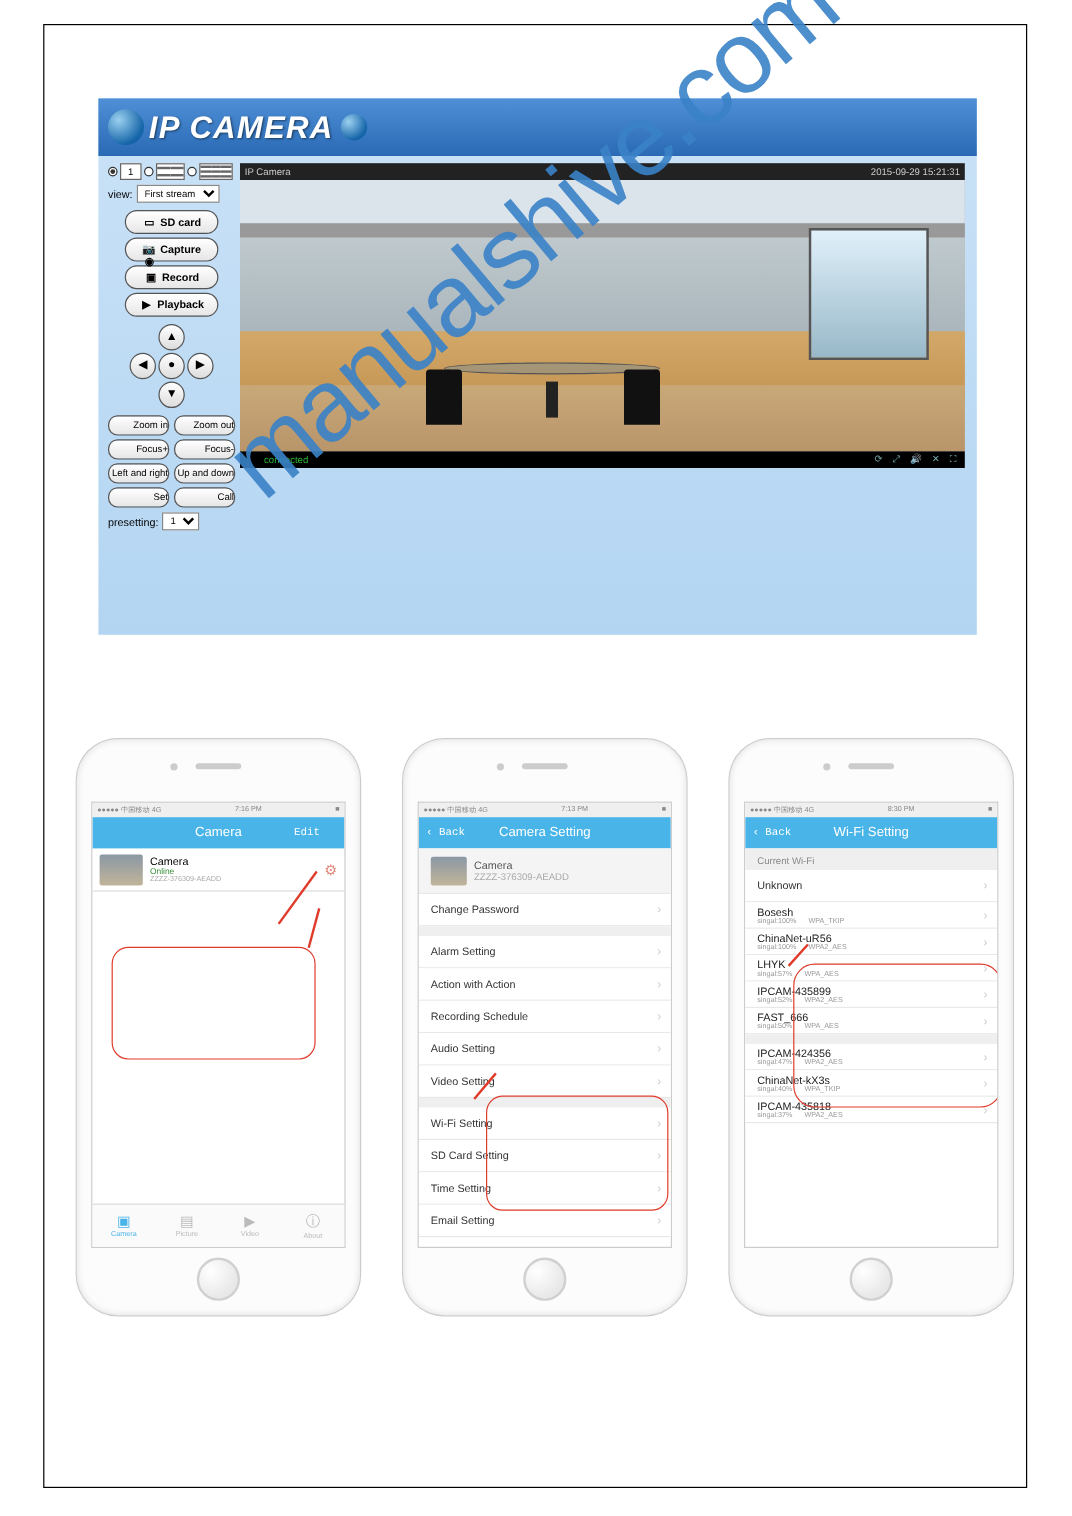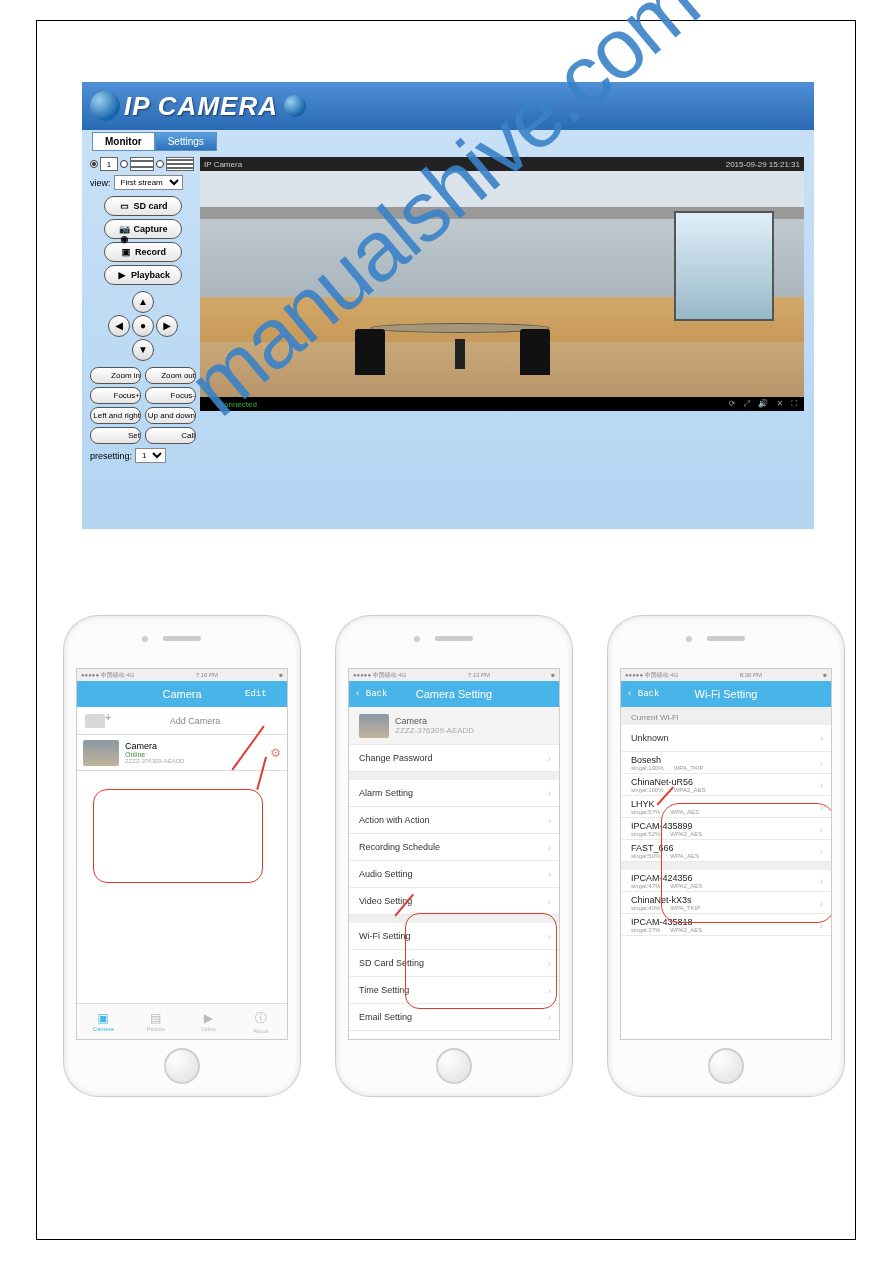--- a/index.html
+++ b/index.html
@@ -108,24 +108,20 @@
 <div class="page">
   <div class="border"></div>
   <div class="watermark">manualshive.com</div>
 
   <div class="ipc">
     <div class="ipc-header">
       <div class="globe"></div>
       <div class="ipc-title">IP CAMERA</div>
       <div class="globe small"></div>
     </div>
-    <div class="ipc-tabs">
-      <div class="ipc-tab active">Monitor</div>
-      <div class="ipc-tab inactive">Settings</div>
-    </div>
     <div class="ipc-body">
       <div class="ipc-side">
         <div class="grid-row">
           <span class="rad on"></span>
           <span class="gbox">1</span>
           <span class="rad"></span>
           <span class="gbox g2">
               <div></div>
               <div></div>
               <div></div>
@@ -232,24 +228,20 @@
         <div class="status">
             <span>●●●●● 中国移动 4G</span>
             <span>7:16 PM</span>
             <span>■</span>
           </div>
         <div class="nav">
           <span class="left"></span>
           <span class="title">Camera</span>
           <span class="right">Edit</span>
         </div>
-        <div class="addcam">
-          <span class="ic"></span>
-          <span class="lbl">Add Camera</span>
-        </div>
         <div class="camrow">
           <div class="thumb"></div>
           <div class="info">
             <div class="name">Camera</div>
             <div class="status-t">Online</div>
             <div class="id">ZZZZ-376309-AEADD</div>
           </div>
           <span class="chev">⚙</span>
         </div>
         <div class="callout" style="left:16px; top:120px; width:170px; height:94px;"></div>

